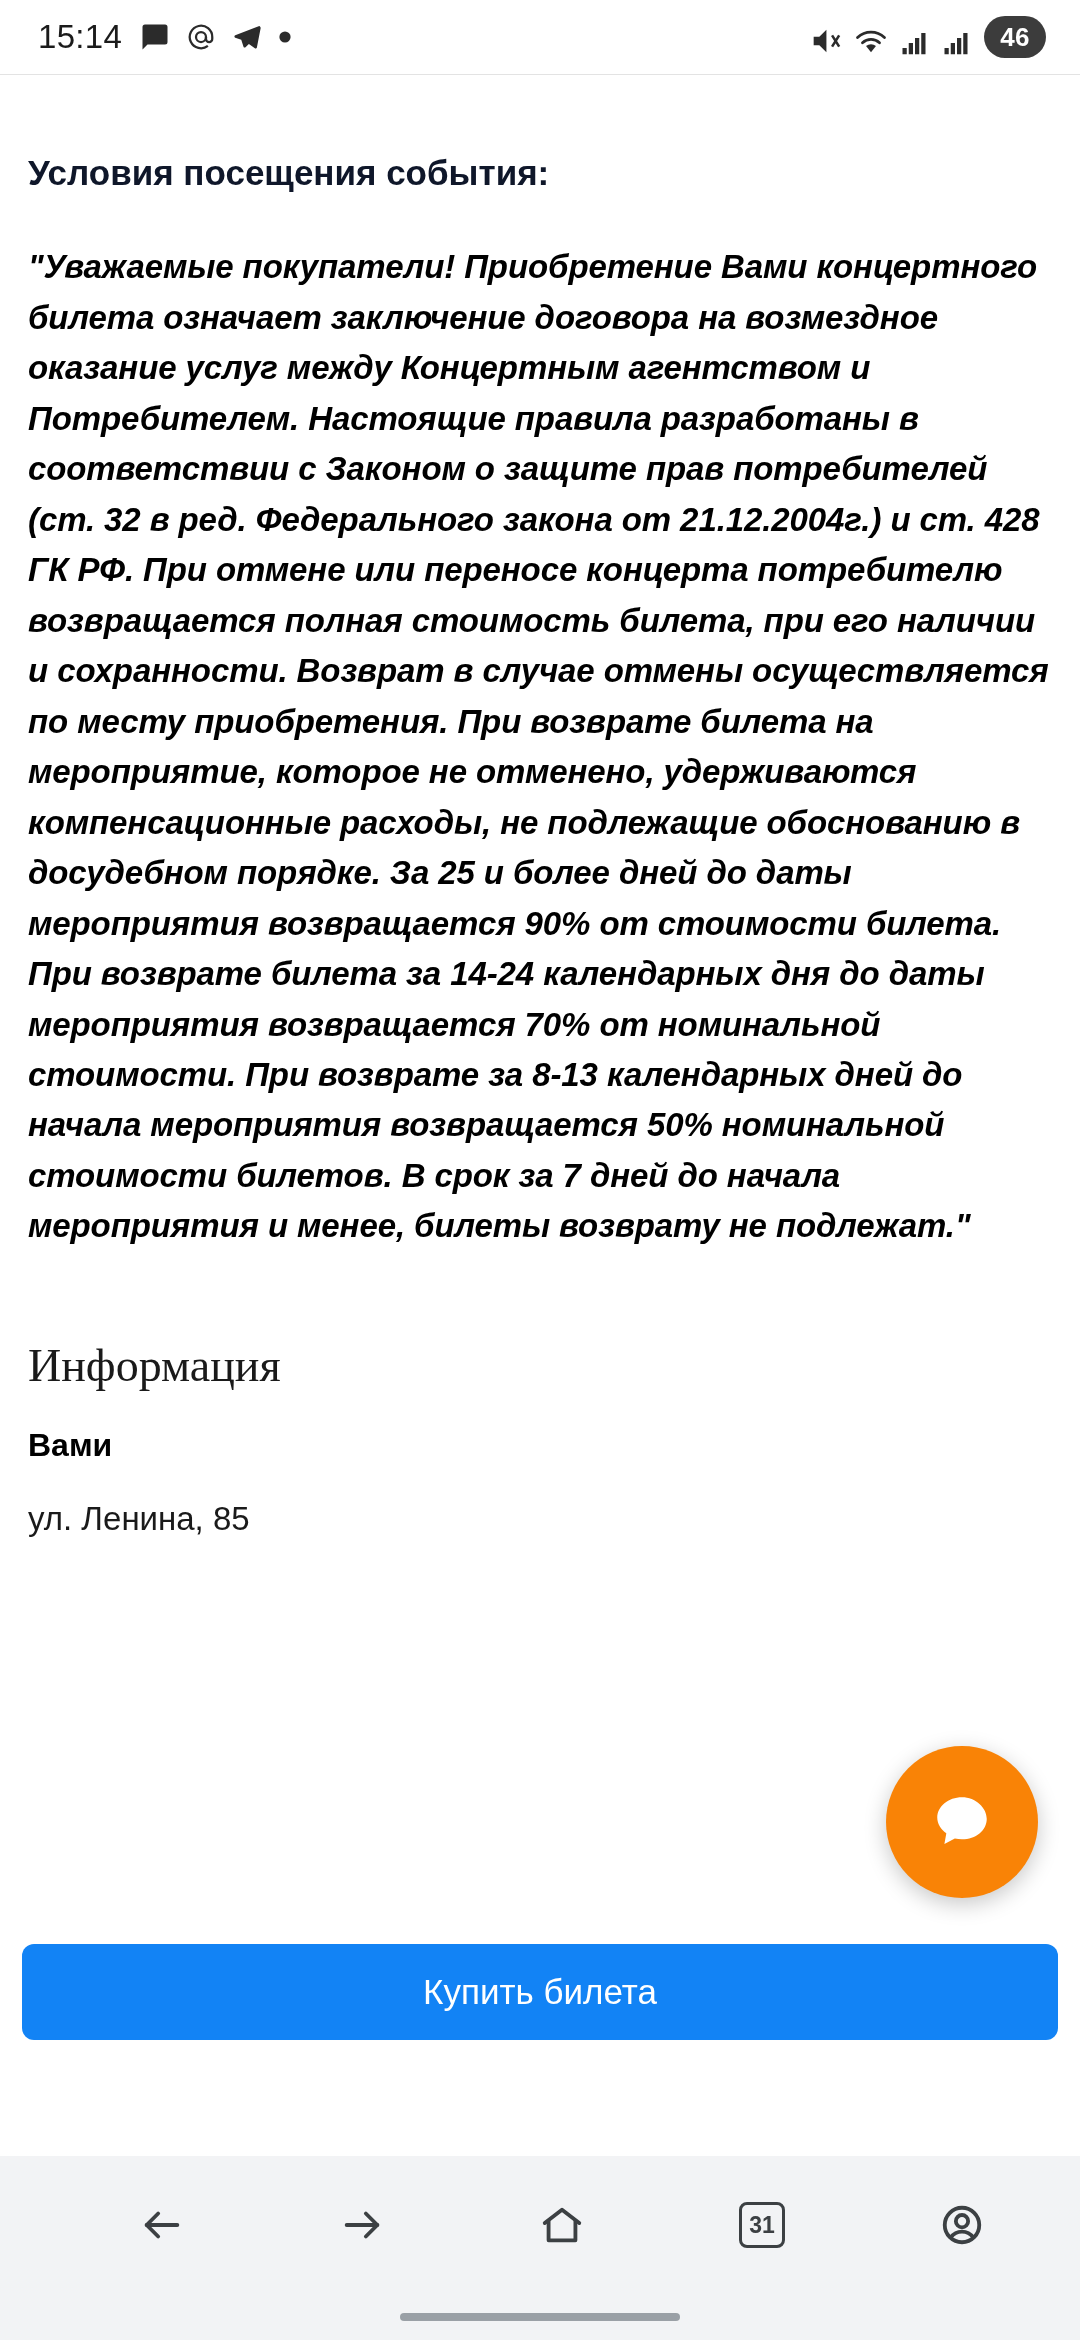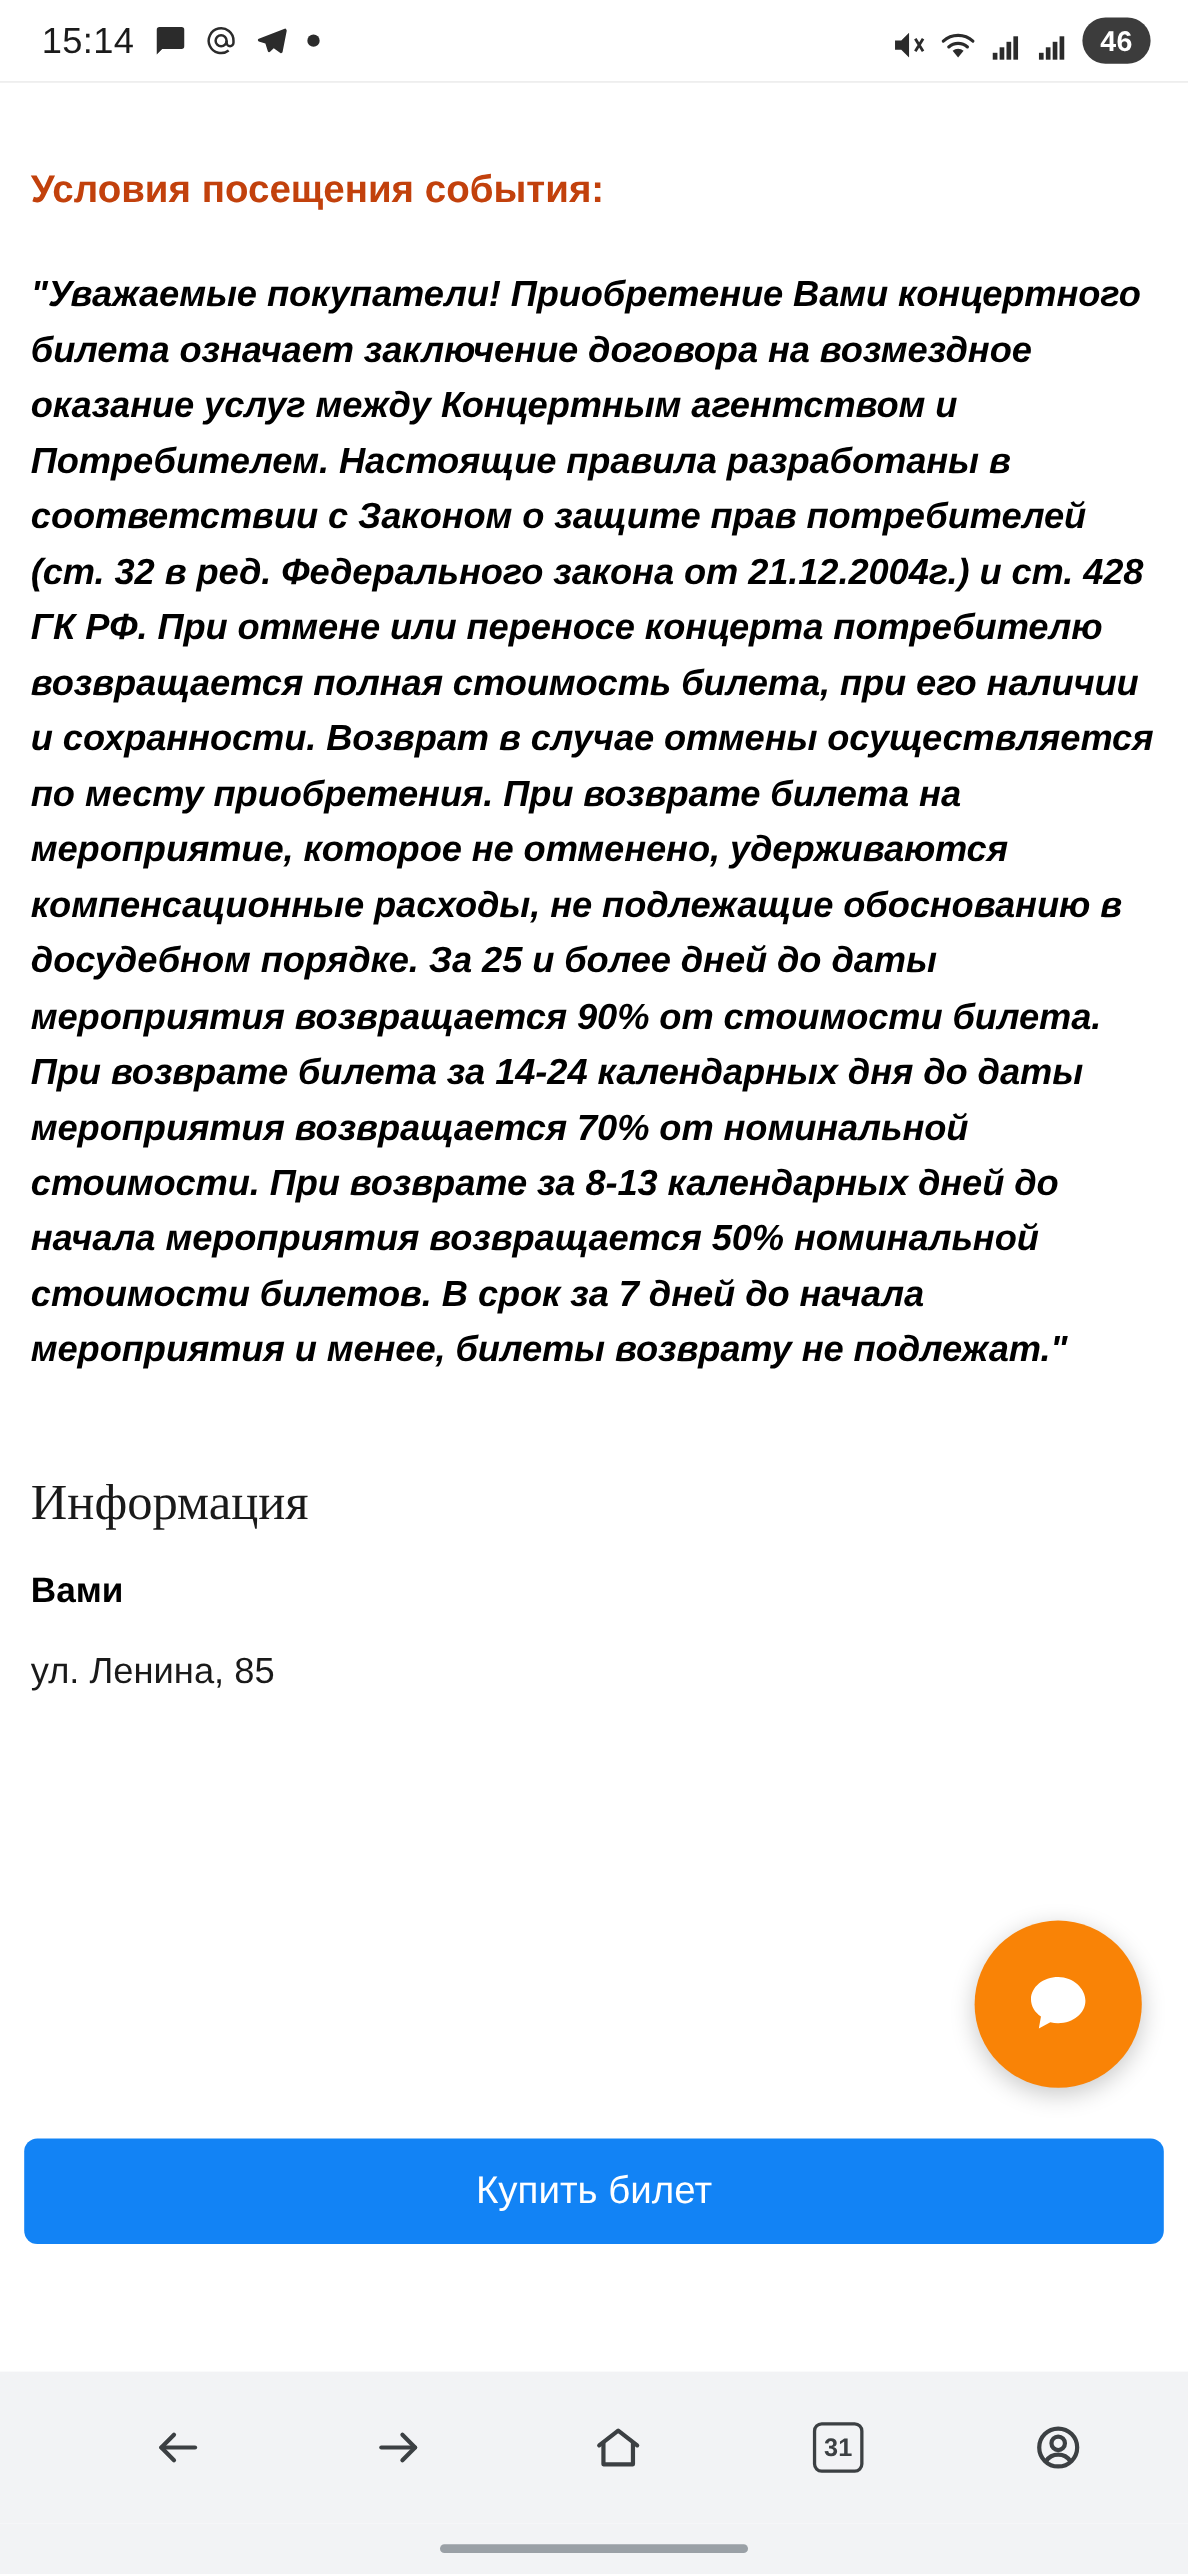--- a/index.html
+++ b/index.html
@@ -75,21 +75,21 @@
   
   .content {
     position: relative;
     flex: 1 1 auto;
     padding: 74px 28px 0 28px;
     overflow: hidden;
   }
   .terms-heading {
     font-size: 35px;
     font-weight: bold;
-    color: #c2410c;
+    color: #0f172a;
     line-height: 1.35;
     margin-bottom: 46px;
   }
   .terms-body {
     font-size: 33px;
     font-style: italic;
     font-weight: bold;
     color: #000000;
     line-height: 1.53;
     letter-spacing: -0.1px;
@@ -269,21 +269,21 @@
     <div class="address-label">Вами</div>
     <div class="address-value">ул. Ленина, 85</div>
 
     <button class="chat-fab">
       <svg width="66" height="66" viewBox="0 0 24 24" fill="#ffffff">
           <path d="M12 3C7 3 3 6.3 3 10.4c0 2.3 1.3 4.4 3.3 5.7L5.6 20l3.8-2a11 11 0 0 0 2.6.3c5 0 9-3.3 9-7.4S17 3 12 3z"></path>
         </svg>
     </button>
 
     <div class="buy-bar">
-      <button class="buy-button">Купить билет</button>
+      <button class="buy-button">Купить билета</button>
     </div>
   </div>
 
   <div class="browser-nav">
     <button class="nav-btn">
       <svg width="46" height="46" viewBox="0 0 24 24" fill="none" stroke="currentColor" stroke-width="2" stroke-linecap="round" stroke-linejoin="round">
           <line x1="20" y1="12" x2="4" y2="12"></line>
           <polyline points="10,6 4,12 10,18"></polyline>
         </svg>
     </button>

